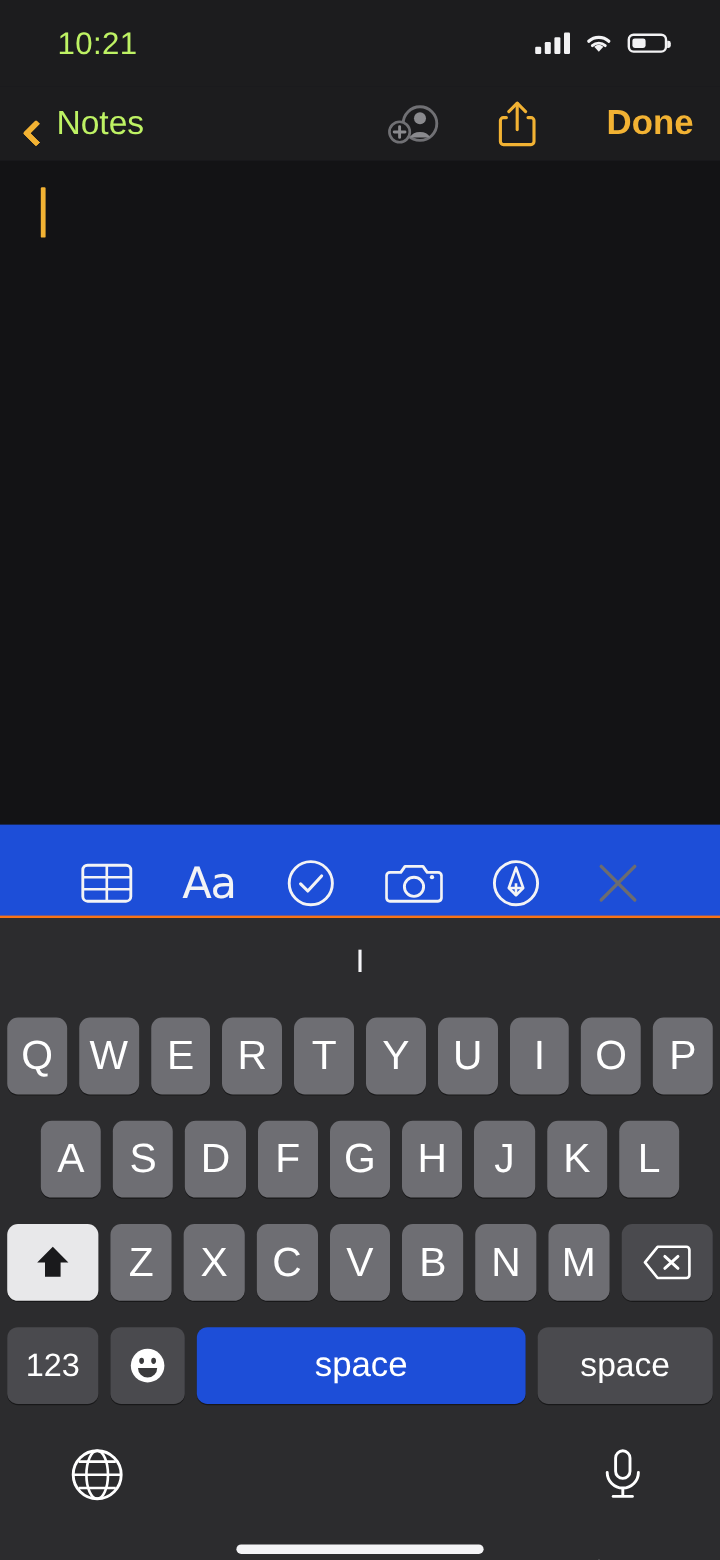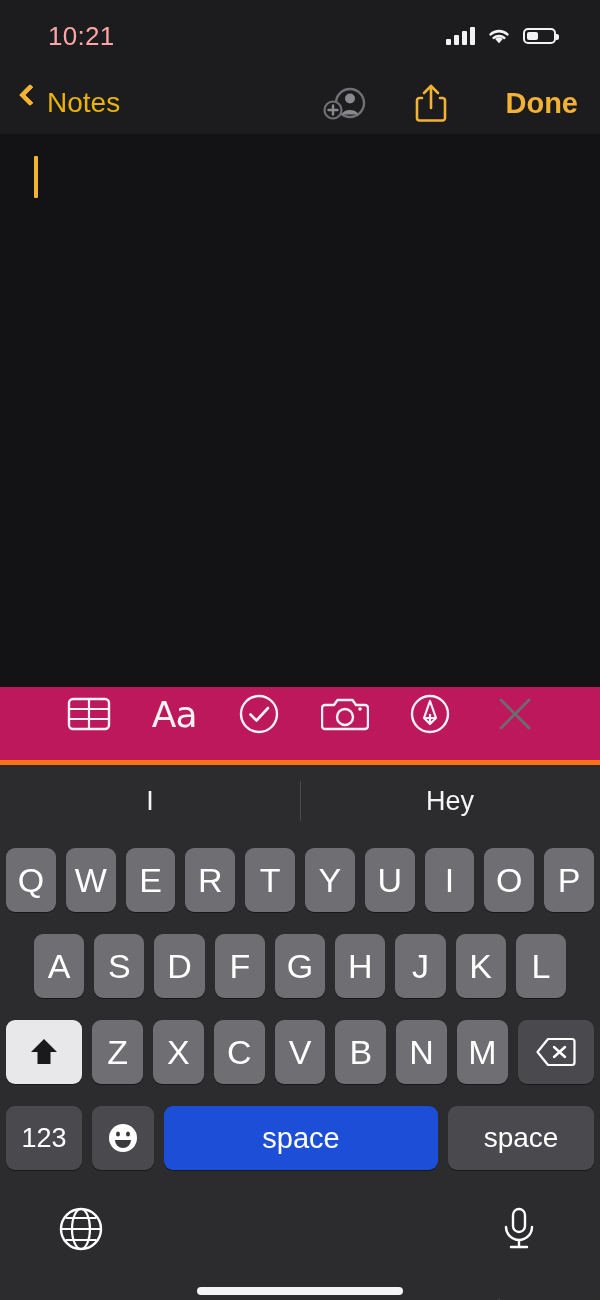--- a/index.html
+++ b/index.html
@@ -22,21 +22,21 @@
     height: 72px;
     flex: 0 0 72px;
     background: #1c1c1e;
     display: flex;
     align-items: center;
     justify-content: space-between;
     padding: 0 44px 0 48px;
     position: relative;
   }
   #status-time {
-    color: #fca5a5;
+    color: #bef264;
     font-size: 26px;
     letter-spacing: 0.3px;
     font-weight: 400;
   }
   #status-right {
     display: flex;
     align-items: center;
     gap: 11px;
   }
   .signal-bars { display: flex; align-items: flex-end; gap: 3px; height: 18px; }
@@ -65,22 +65,22 @@
   #nav-bar {
     height: 62px;
     flex: 0 0 62px;
     background: #1c1c1e;
     display: flex;
     align-items: center;
     padding: 0 22px 0 14px;
     position: relative;
   }
   #back-button {
-    display: flex; align-items: flex-start; gap: 4px;
-    color: #eab308;
+    display: flex; align-items: flex-end; gap: 4px;
+    color: #bef264;
     font-size: 28px;
     cursor: pointer;
   }
   .chevron-left {
     width: 16px; height: 16px;
     border-left: 5px solid #f2b233;
     border-bottom: 5px solid #f2b233;
     transform: rotate(45deg);
     border-radius: 2px;
     margin-right: 5px;
@@ -110,26 +110,26 @@
     width: 4px; height: 42px;
     background: #f2b233;
     border-radius: 1px;
     animation: none;
   }
 
   
   #note-toolbar {
     flex: 0 0 78px;
     height: 78px;
-    background: #be185d;
-    display: flex;
-    align-items: flex-start;
+    background: #1d4ed8;
+    display: flex;
+    align-items: flex-end;
     justify-content: space-between;
     padding: 0 58px 0 62px;
-    border-bottom: 5px solid #f97316;
+    border-bottom: 2px solid #f97316;
   }
   .tool-btn {
     display: flex; align-items: center; justify-content: center;
     cursor: pointer;
     width: 54px; height: 54px;
   }
   #format-aa {
     color: #f3f3f5;
     font-size: 36px;
     letter-spacing: -1px;
@@ -330,21 +330,20 @@
       <svg width="40" height="40" viewBox="0 0 40 40">
         <path d="M6 6 L34 34 M34 6 L6 34" stroke="#6c6c70" stroke-width="2.8" stroke-linecap="round"></path>
       </svg>
     </div>
   </div>
 
   <div id="keyboard">
 
     <div id="predictive-bar">
       <div class="predict-cell">I</div>
-      <div class="predict-cell">Hey</div>
     </div>
 
     <div id="keys-area">
 
       <div class="key-row" id="row-top">
         <div class="key">Q</div>
         <div class="key">W</div>
         <div class="key">E</div>
         <div class="key">R</div>
         <div class="key">T</div>

